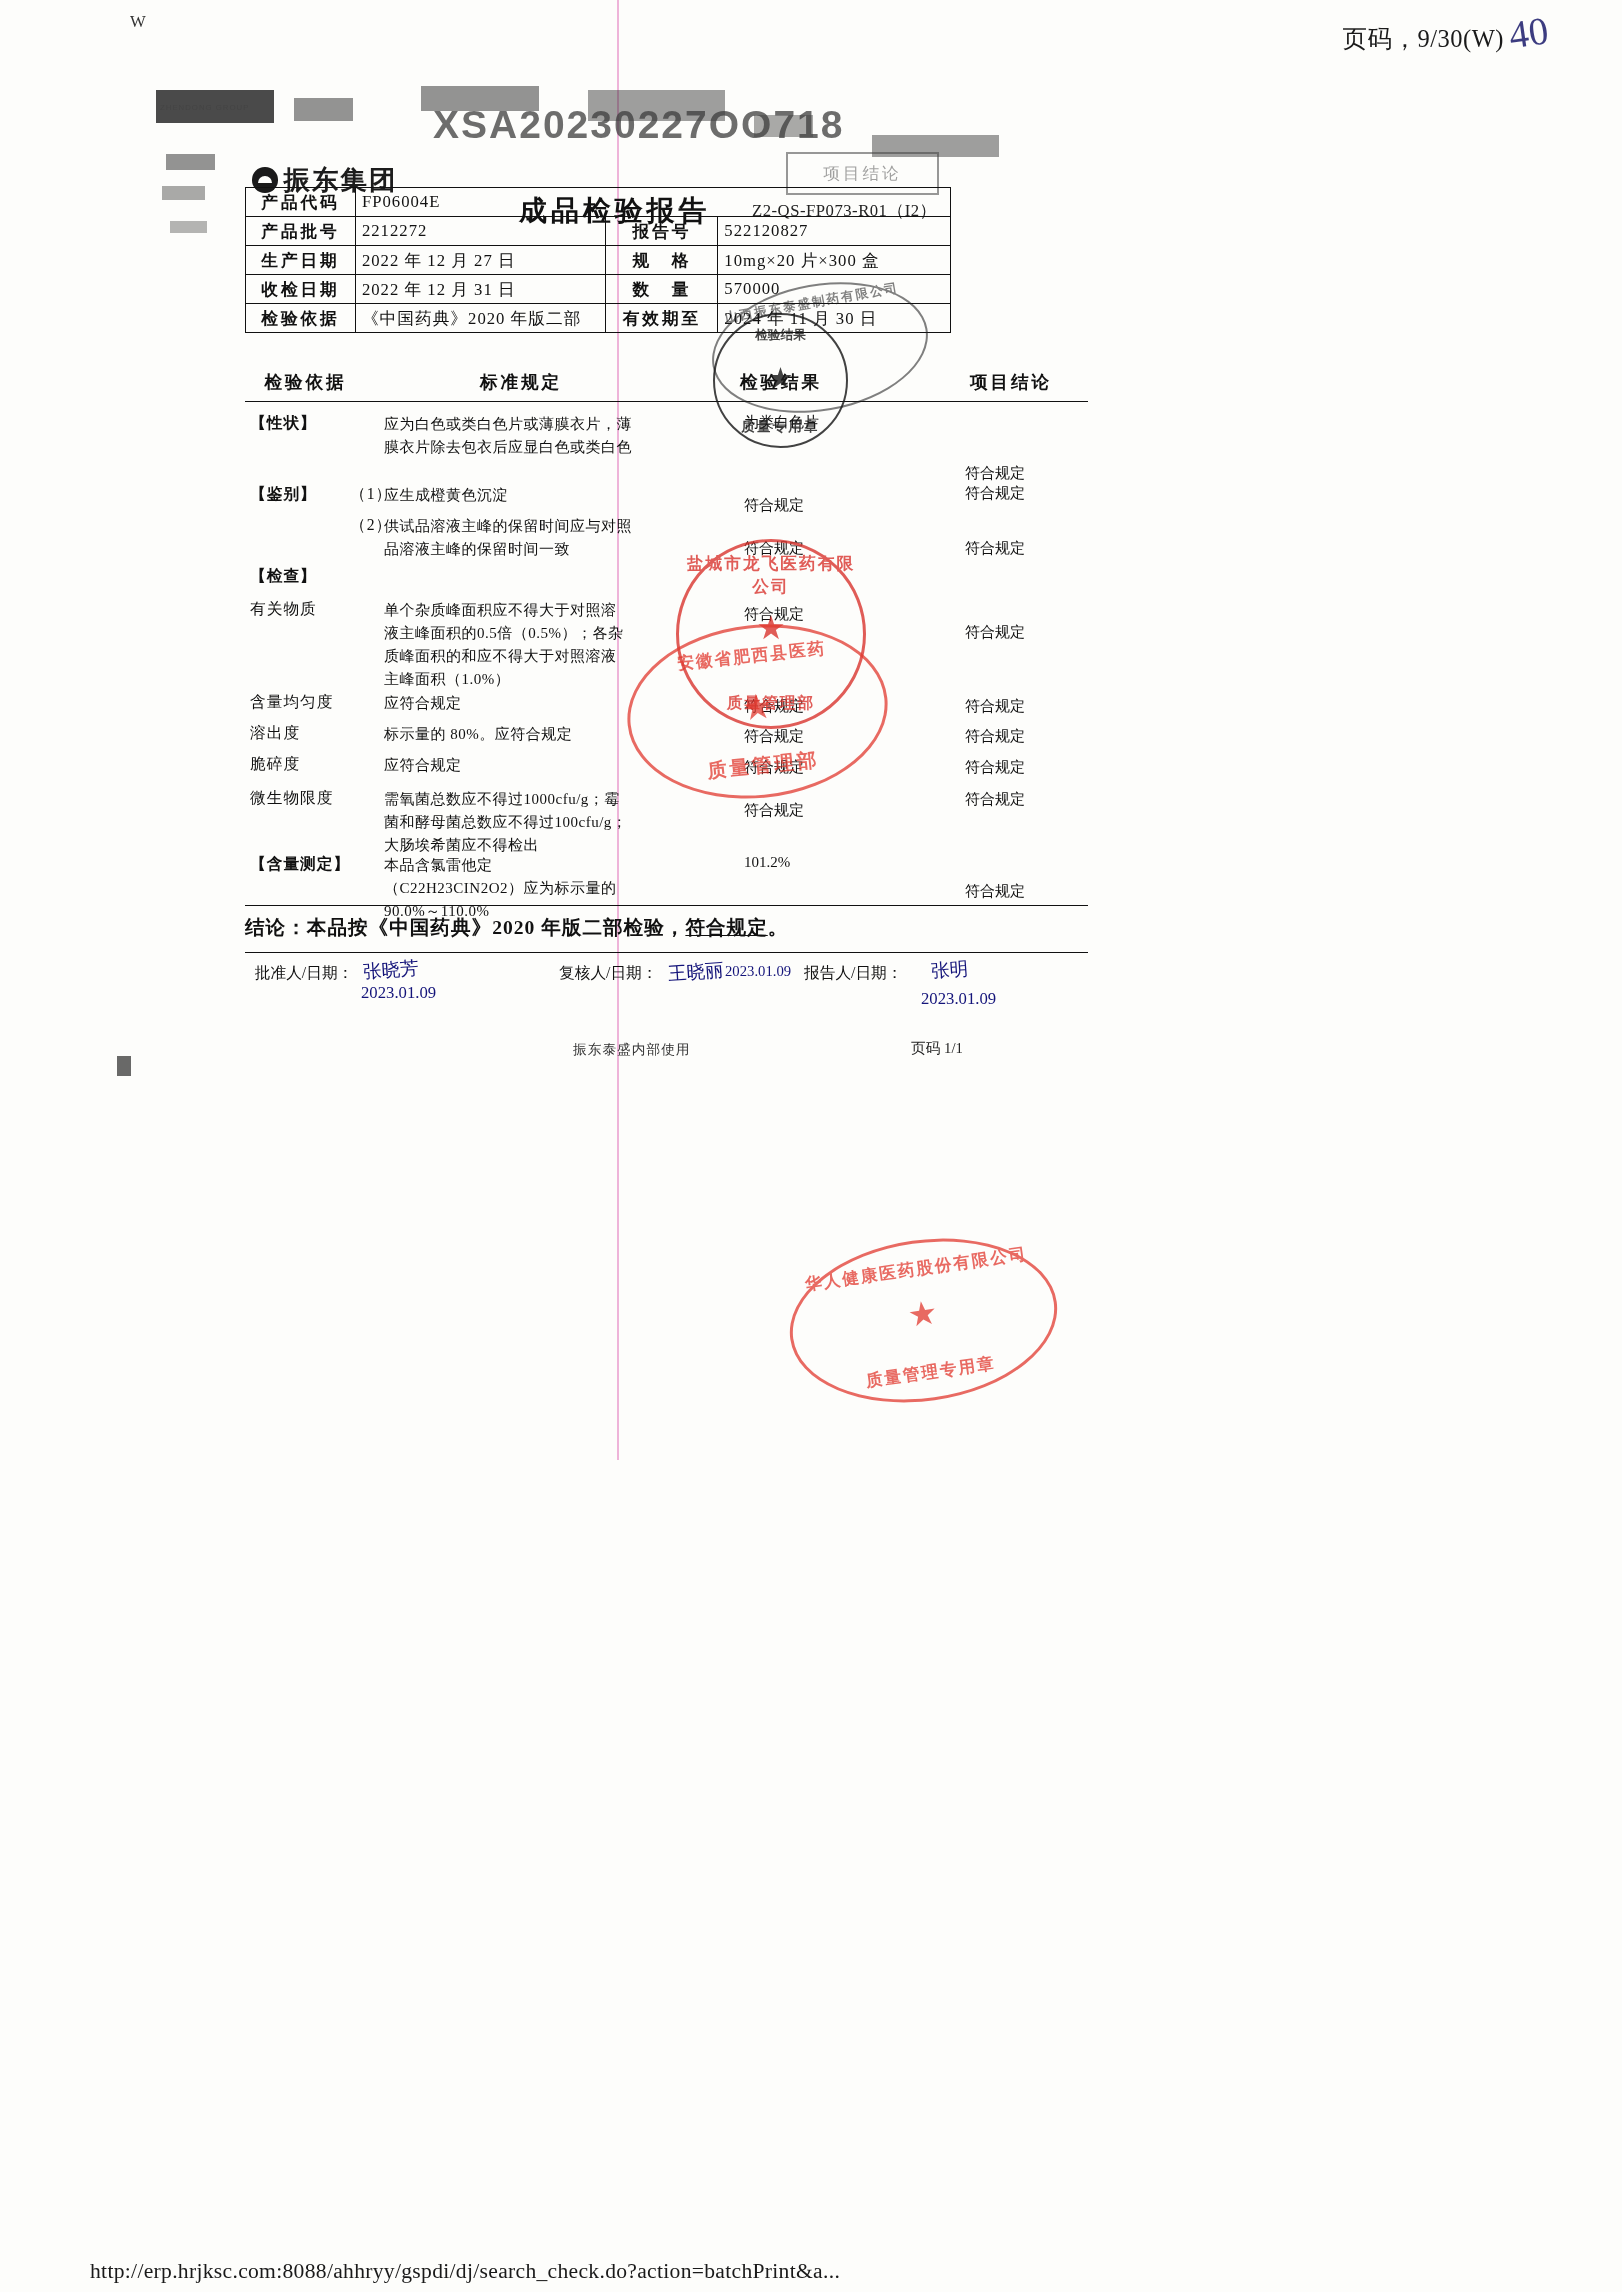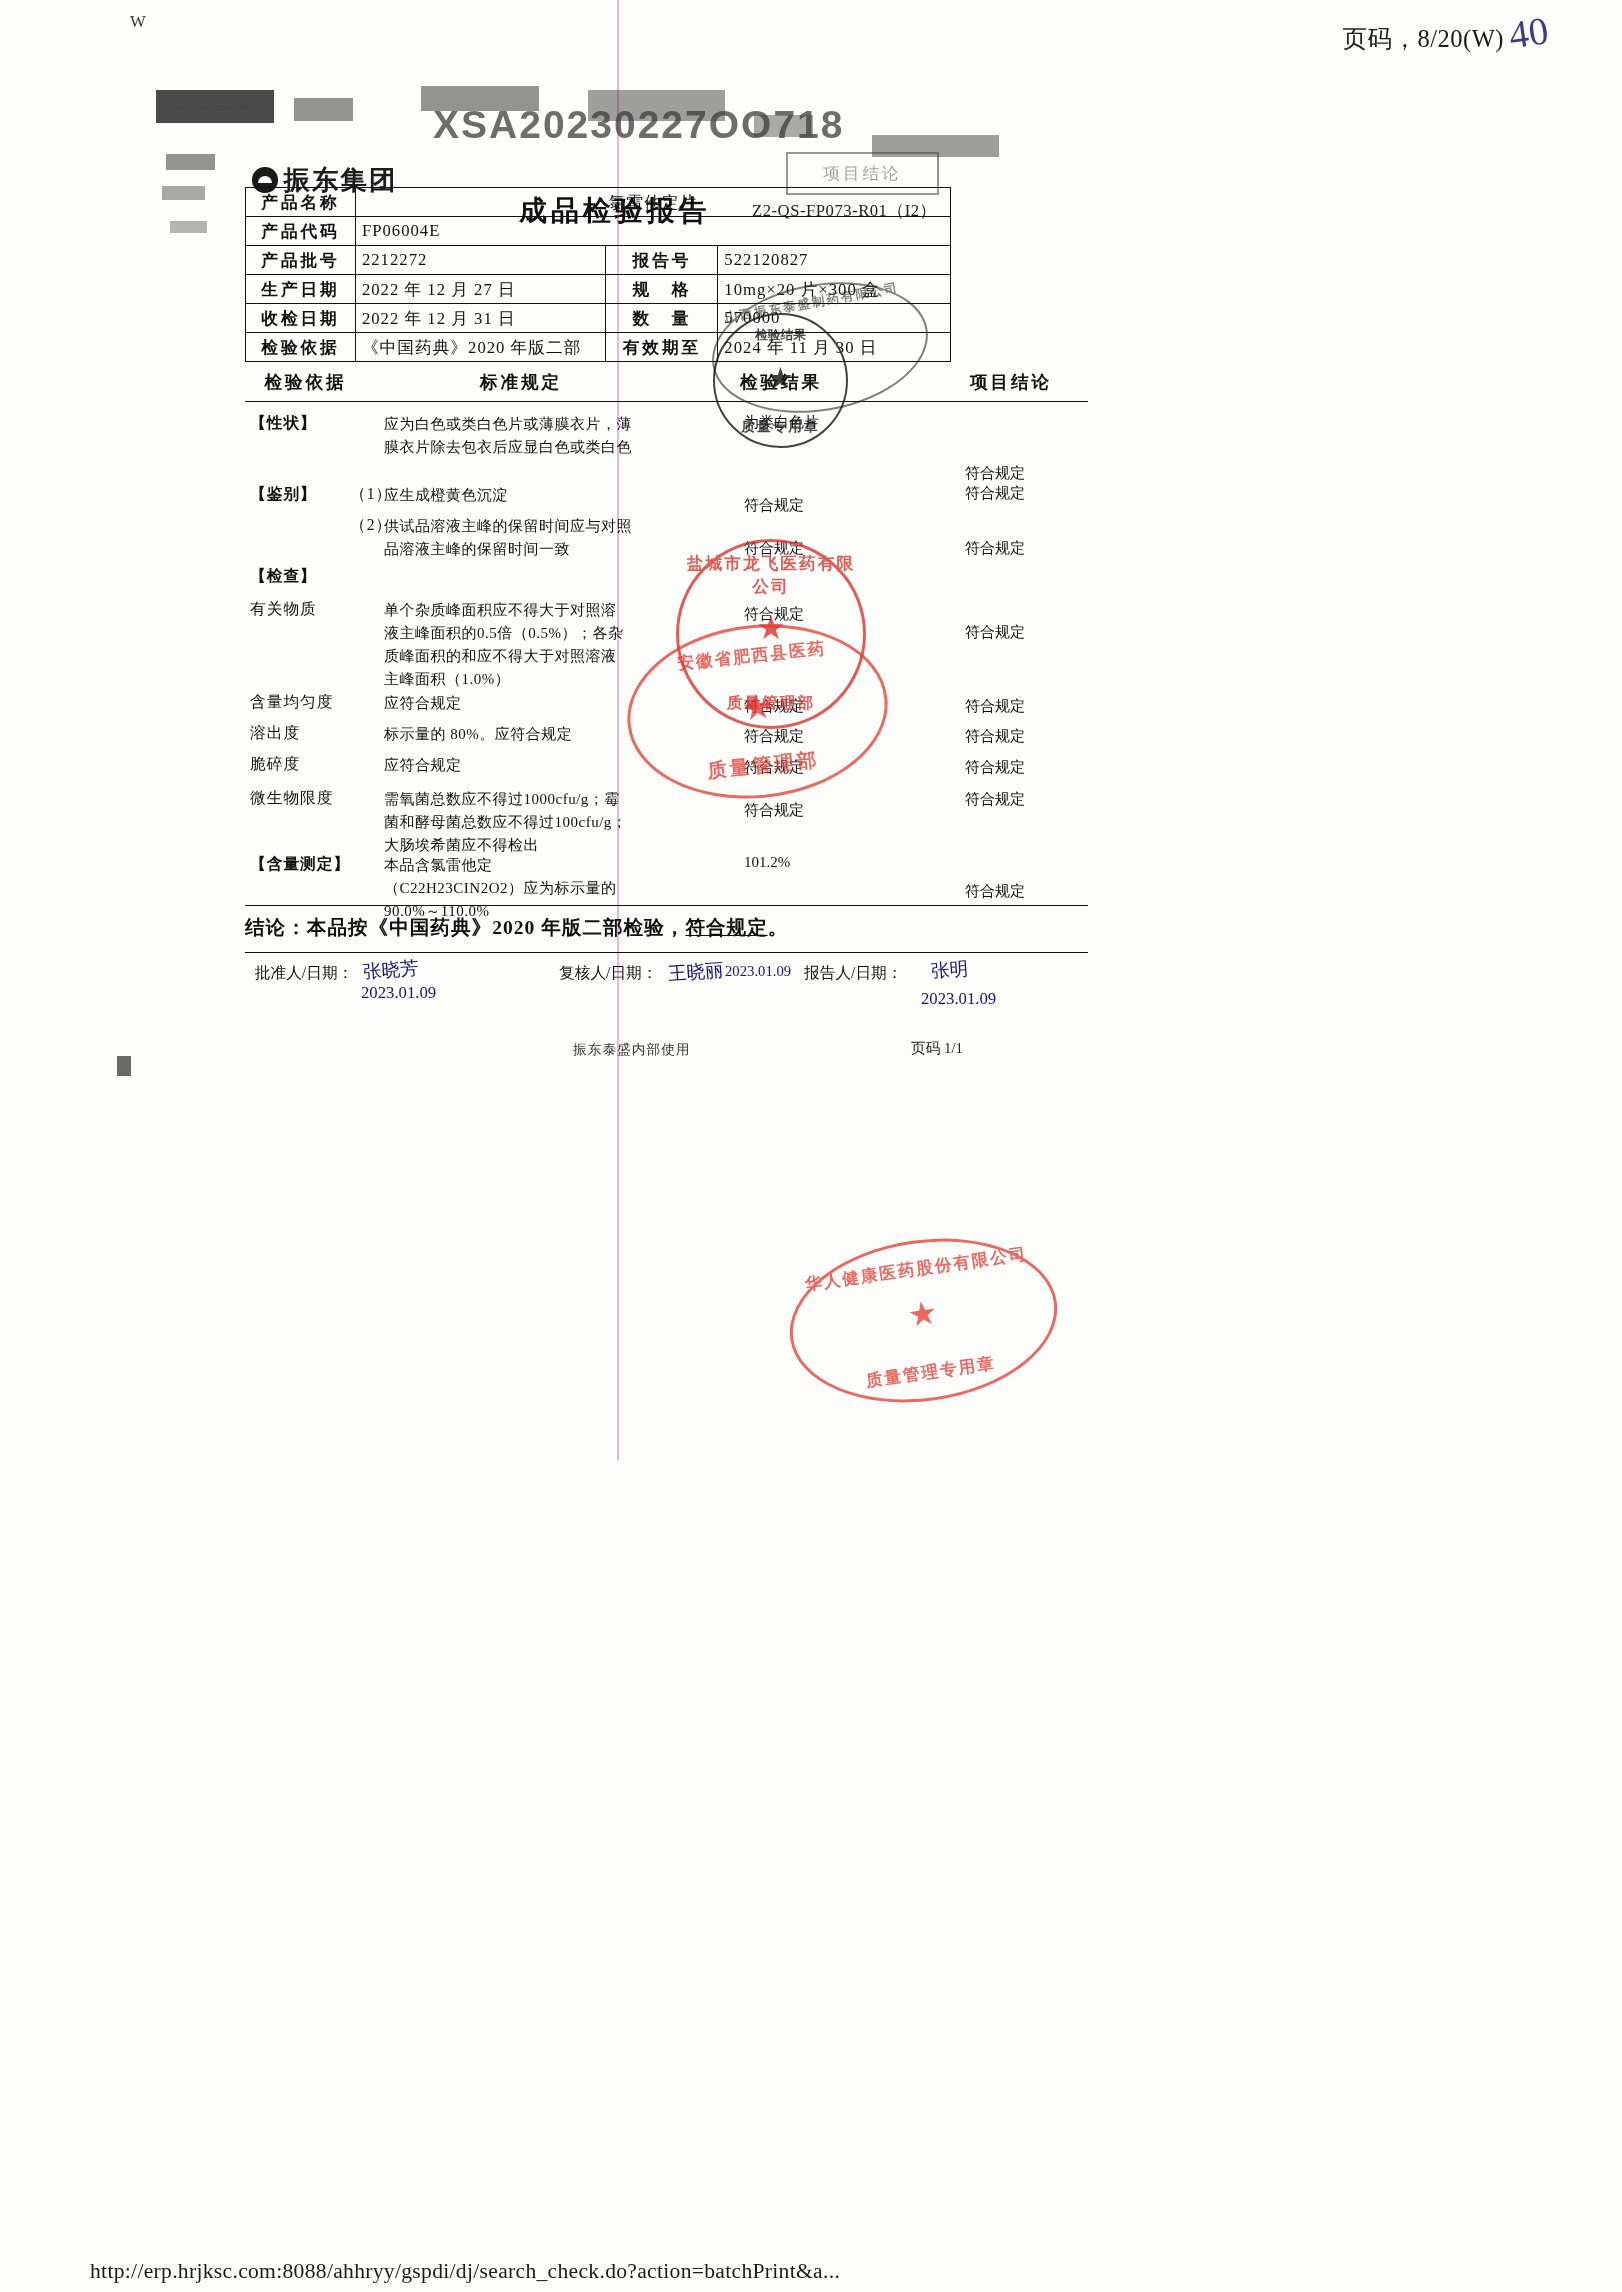--- a/index.html
+++ b/index.html
@@ -339,21 +339,21 @@
   }
 </style>
 </head>
 <body>
 
 <div class="page-scan">
 
   <div class="fold-line"></div>
 
   <div class="corner-w">W</div>
-  <div class="page-header-right">页码，8/20(W)</div>
+  <div class="page-header-right">页码，9/30(W)</div>
   <div class="hand-annot">40</div>
 
   <div class="sheet">
 
     <div class="smudge" style="left:29px; top:13.7px; width:118px; height:33px;"></div>
     <div class="smudge" style="left:167px; top:21.6px; width:59px; height:23.5px; opacity:.5;"></div>
     <div class="smudge" style="left:294px; top:9.8px; width:118px; height:25.5px; opacity:.5;"></div>
     <div class="smudge" style="left:461px; top:13.7px; width:137px; height:31px; opacity:.45;"></div>
     <div class="smudge" style="left:627px; top:39px; width:59px; height:21.6px; opacity:.4;"></div>
     <div class="smudge" style="left:745px; top:59px; width:127px; height:21.6px; opacity:.45;"></div>
@@ -369,24 +369,20 @@
       <span class="logo-cn">振东集团</span>
     </div>
     <div class="logo-en">ZHENDONG GROUP</div>
 
     <div class="doc-title">成品检验报告</div>
     <div class="doc-code">Z2-QS-FP073-R01（I2）</div>
     <div class="stamp-box">项目结论</div>
 
     <table class="info-table">
       <tbody>
-          <tr>
-        <td class="lbl">产品名称</td>
-        <td class="val" colspan="3" style="text-align:center;">氯雷他定片</td>
-      </tr>
       <tr>
         <td class="lbl">产品代码</td>
         <td class="val" colspan="3">FP06004E</td>
       </tr>
       <tr>
         <td class="lbl">产品批号</td>
         <td class="val val-wide">2212272</td>
         <td class="lbl">报告号</td>
         <td class="val val-right">522120827</td>
       </tr>

